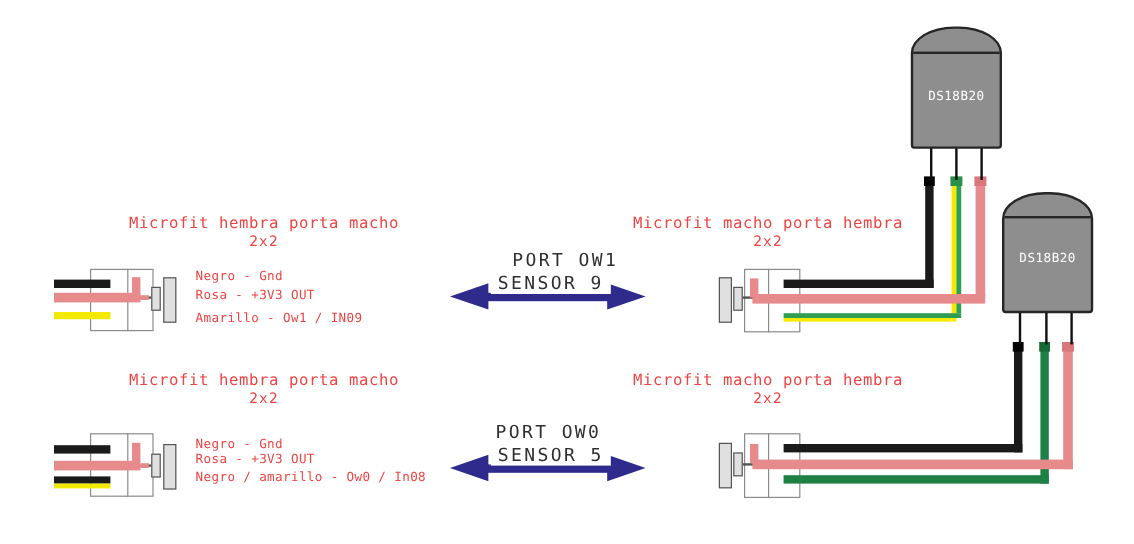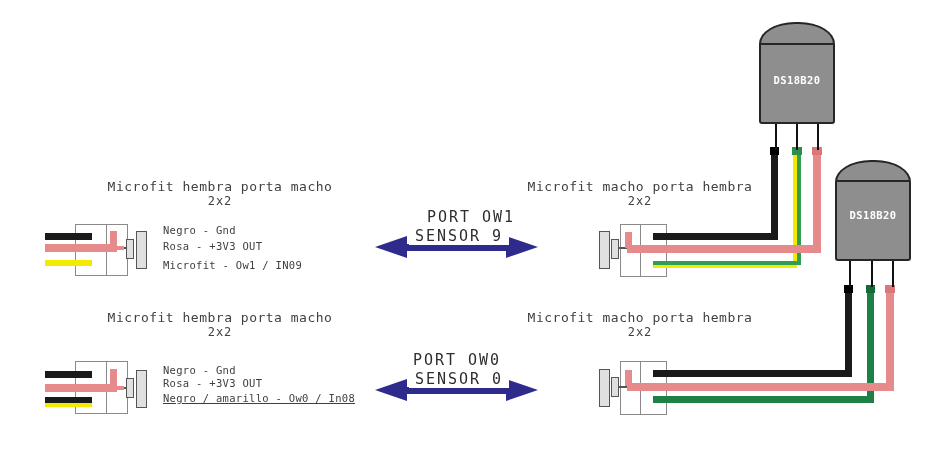--- a/index.html
+++ b/index.html
@@ -1,30 +1,30 @@
 <!DOCTYPE html>
 <html><head>
 <meta charset="utf-8">
 <style>
   html,body{margin:0;padding:0;background:#fff;}
   #stage{position:relative;width:945px;height:453px;background:#fff;overflow:hidden;
          font-family:"DejaVu Sans Mono","Liberation Mono",monospace;}
-  .txt{position:absolute;color:#404040;white-space:pre;}
+  .txt{position:absolute;color:#ef4444;white-space:pre;}
   .title{font-size:13px;letter-spacing:.5px;text-align:center;line-height:15px;}
   .sub{font-size:12px;letter-spacing:1px;text-align:center;line-height:14px;}
   .lbl{font-size:10.5px;letter-spacing:.3px;line-height:12px;}
   .port{font-size:15px;letter-spacing:2px;text-align:center;color:#2e2e2e;line-height:17px;}
   .wire{position:absolute;}
   .box{position:absolute;background:#fff;border:1px solid #8a8a8a;box-sizing:border-box;}
   .divider{position:absolute;width:1px;background:#8a8a8a;}
   .grayrect{position:absolute;background:#e0e0e0;border:1px solid #555;box-sizing:border-box;}
   .pkg{position:absolute;background:#8e8e8e;border:2px solid #262626;box-sizing:border-box;
        border-radius:36px 36px 3px 3px / 22px 22px 3px 3px;}
   .flange{position:absolute;left:0;width:100%;height:2px;background:#262626;}
-  .pkg-label{position:absolute;width:100%;text-align:center;color:#fff;font-weight:bold;
+  .pkg-label{position:absolute;width:100%;text-align:center;color:#fff;font-weight:normal;
              font-size:10.5px;letter-spacing:.4px;}
   .leg{position:absolute;width:2px;background:#111;}
   .head-l{position:absolute;width:0;height:0;border-top:11px solid transparent;
           border-bottom:11px solid transparent;border-right:32px solid #2e2b8c;}
   .head-r{position:absolute;width:0;height:0;border-top:11px solid transparent;
           border-bottom:11px solid transparent;border-left:32px solid #2e2b8c;}
   .shaft{position:absolute;height:7px;background:#2e2b8c;}
   .sensor-line2{background:#fff;padding:0 2px;}
 </style>
 </head>
@@ -42,58 +42,58 @@
     <div class="wire" style="left:110px;top:231px;width:7px;height:16px;background:#e68a8c;"></div>
     <div class="wire" style="left:45px;top:244px;width:72px;height:8px;background:#e68a8c;"></div>
     <div class="wire" style="left:117px;top:247px;width:10px;height:2px;background:#555;"></div>
     <div class="wire" style="left:117px;top:246px;width:7px;height:4px;background:#e68a8c;"></div>
     <div class="wire" style="left:45px;top:260px;width:47px;height:6px;background:#f4ea00;"></div>
     <div class="grayrect" style="left:126px;top:239px;width:8px;height:20px;"></div>
     <div class="grayrect" style="left:136px;top:231px;width:11px;height:38px;"></div>
 
     <div class="txt lbl" style="left:163px;top:224px;">Negro - Gnd</div>
     <div class="txt lbl" style="left:163px;top:240px;">Rosa - +3V3 OUT</div>
-    <div class="txt lbl" style="left:163px;top:259px;">Microfit - Ow1 / IN09</div>
+    <div class="txt lbl" style="left:163px;top:259px;">Amarillo - Ow1 / IN09</div>
   </div>
 
   <div>
     <div class="txt title" style="left:70px;top:310px;width:300px;">Microfit hembra porta macho</div>
     <div class="txt sub" style="left:70px;top:325px;width:300px;">2x2</div>
 
     <div class="box" style="left:75px;top:361px;width:53px;height:53px;"></div>
     <div class="divider" style="left:106px;top:361px;height:53px;"></div>
     <div class="wire" style="left:45px;top:371px;width:47px;height:7px;background:#1a1a1a;"></div>
     <div class="wire" style="left:110px;top:369px;width:7px;height:16px;background:#e68a8c;"></div>
     <div class="wire" style="left:45px;top:384px;width:72px;height:8px;background:#e68a8c;"></div>
     <div class="wire" style="left:117px;top:387px;width:10px;height:2px;background:#555;"></div>
     <div class="wire" style="left:117px;top:386px;width:7px;height:4px;background:#e68a8c;"></div>
     <div class="wire" style="left:45px;top:397px;width:47px;height:6px;background:#1a1a1a;"></div>
     <div class="wire" style="left:45px;top:403px;width:47px;height:4px;background:#f4ea00;"></div>
     <div class="grayrect" style="left:126px;top:378px;width:8px;height:20px;"></div>
     <div class="grayrect" style="left:136px;top:370px;width:11px;height:38px;"></div>
 
     <div class="txt lbl" style="left:163px;top:364px;">Negro - Gnd</div>
     <div class="txt lbl" style="left:163px;top:377px;">Rosa - +3V3 OUT</div>
-    <div class="txt lbl" style="left:163px;top:392px;text-decoration:underline;">Negro / amarillo - Ow0 / In08</div>
+    <div class="txt lbl" style="left:163px;top:392px;">Negro / amarillo - Ow0 / In08</div>
   </div>
 
   <div>
     <div class="txt port" style="left:404px;top:209px;width:134px;">PORT OW1</div>
     <div class="shaft" style="left:404px;top:244px;width:104px;"></div>
     <div class="head-l" style="left:375px;top:236px;"></div>
     <div class="head-r" style="left:506px;top:236px;"></div>
     <div class="txt port sensor-line2" style="left:409px;top:228px;width:96px;">SENSOR 9</div>
   </div>
 
   <div>
     <div class="txt port" style="left:390px;top:352px;width:134px;">PORT OW0</div>
     <div class="shaft" style="left:404px;top:387px;width:104px;"></div>
     <div class="head-l" style="left:375px;top:379px;"></div>
     <div class="head-r" style="left:506px;top:379px;"></div>
-    <div class="txt port sensor-line2" style="left:409px;top:371px;width:96px;">SENSOR 0</div>
+    <div class="txt port sensor-line2" style="left:409px;top:371px;width:96px;">SENSOR 5</div>
   </div>
 
   <div>
     <div class="txt title" style="left:490px;top:179px;width:300px;">Microfit macho porta hembra</div>
     <div class="txt sub" style="left:490px;top:194px;width:300px;">2x2</div>
 
     <div class="grayrect" style="left:599px;top:231px;width:11px;height:38px;"></div>
     <div class="grayrect" style="left:611px;top:239px;width:8px;height:20px;"></div>
     <div class="box" style="left:620px;top:224px;width:47px;height:53px;"></div>
     <div class="divider" style="left:640px;top:224px;height:53px;"></div>

